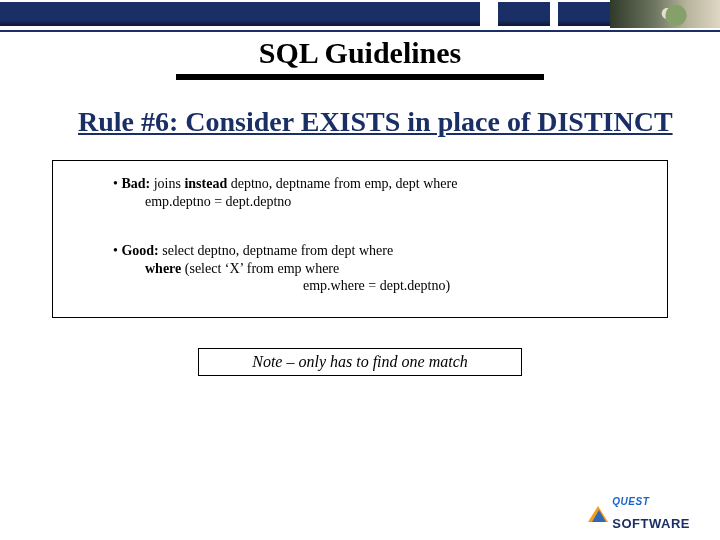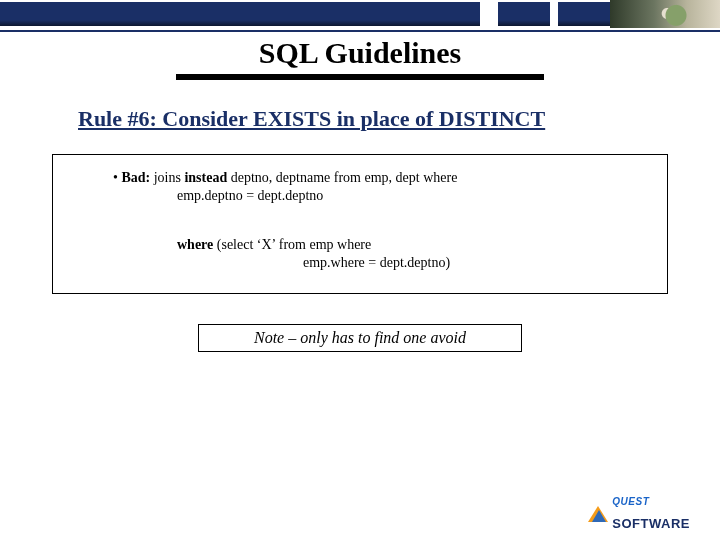--- a/index.html
+++ b/index.html
@@ -85,21 +85,21 @@
   .title-rule {
     width: 368px;
     height: 6px;
     background: #000;
     margin: 4px auto 0 auto;
   }
 
   .subtitle {
     margin: 26px 0 0 78px;
     color: #1a2f66;
-    font-size: 22px;
+    font-size: 28px;
     font-weight: bold;
     text-decoration: underline;
   }
 
   
   .content-box {
     margin: 22px 52px 0 52px;
     border: 1px solid #000;
     padding: 14px 10px 22px 10px;
     font-size: 14px;
@@ -115,21 +115,21 @@
   }
   .lvl2 {
     margin: 0 0 0 50px;
     text-indent: -8px;
     padding-left: 8px;
   }
   .bullet2::before {
     content: "• ";
   }
   .cont {
-    margin-left: 114px;
+    margin-left: 82px;
     text-indent: 0;
     padding-left: 0;
   }
   .cont-deep {
     margin-left: 240px;
     text-indent: 0;
     padding-left: 0;
   }
   .block-gap { height: 32px; }
   b { font-weight: bold; }
@@ -208,28 +208,31 @@
 <div class="content-box">
 
 
   <div class="lvl2 bullet2">
     <b>Bad:</b><span> joins </span><b>instead</b><span> deptno, deptname from emp, dept where</span>
   </div>
   <div class="cont">emp.deptno = dept.deptno</div>
 
   <div class="block-gap"></div>
 
+  <div class="lvl2 bullet2">
+    <b>Good:</b><span> select deptno, deptname from dept where</span>
+  </div>
   <div class="cont">
     <b>where</b><span> (select ‘X’ from emp where</span>
   </div>
   <div class="cont-deep">emp.where = dept.deptno)</div>
 
 </div>
 
-<div class="note-box">Note – only has to find one avoid</div>
+<div class="note-box">Note – only has to find one match</div>
 
 <div class="logo">
   <div class="logo-mark">
     <div class="logo-tri-orange"></div>
     <div class="logo-tri-blue"></div>
   </div>
   <div class="logo-text">
     <span class="q">QUEST</span>
     <span class="soft">SOFTWARE</span>
   </div>

